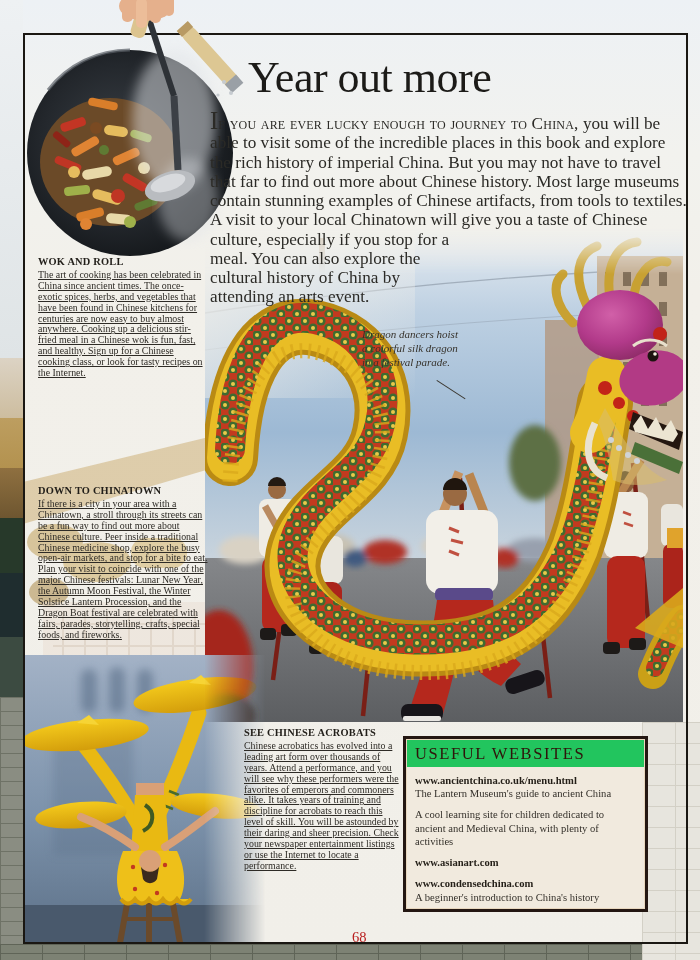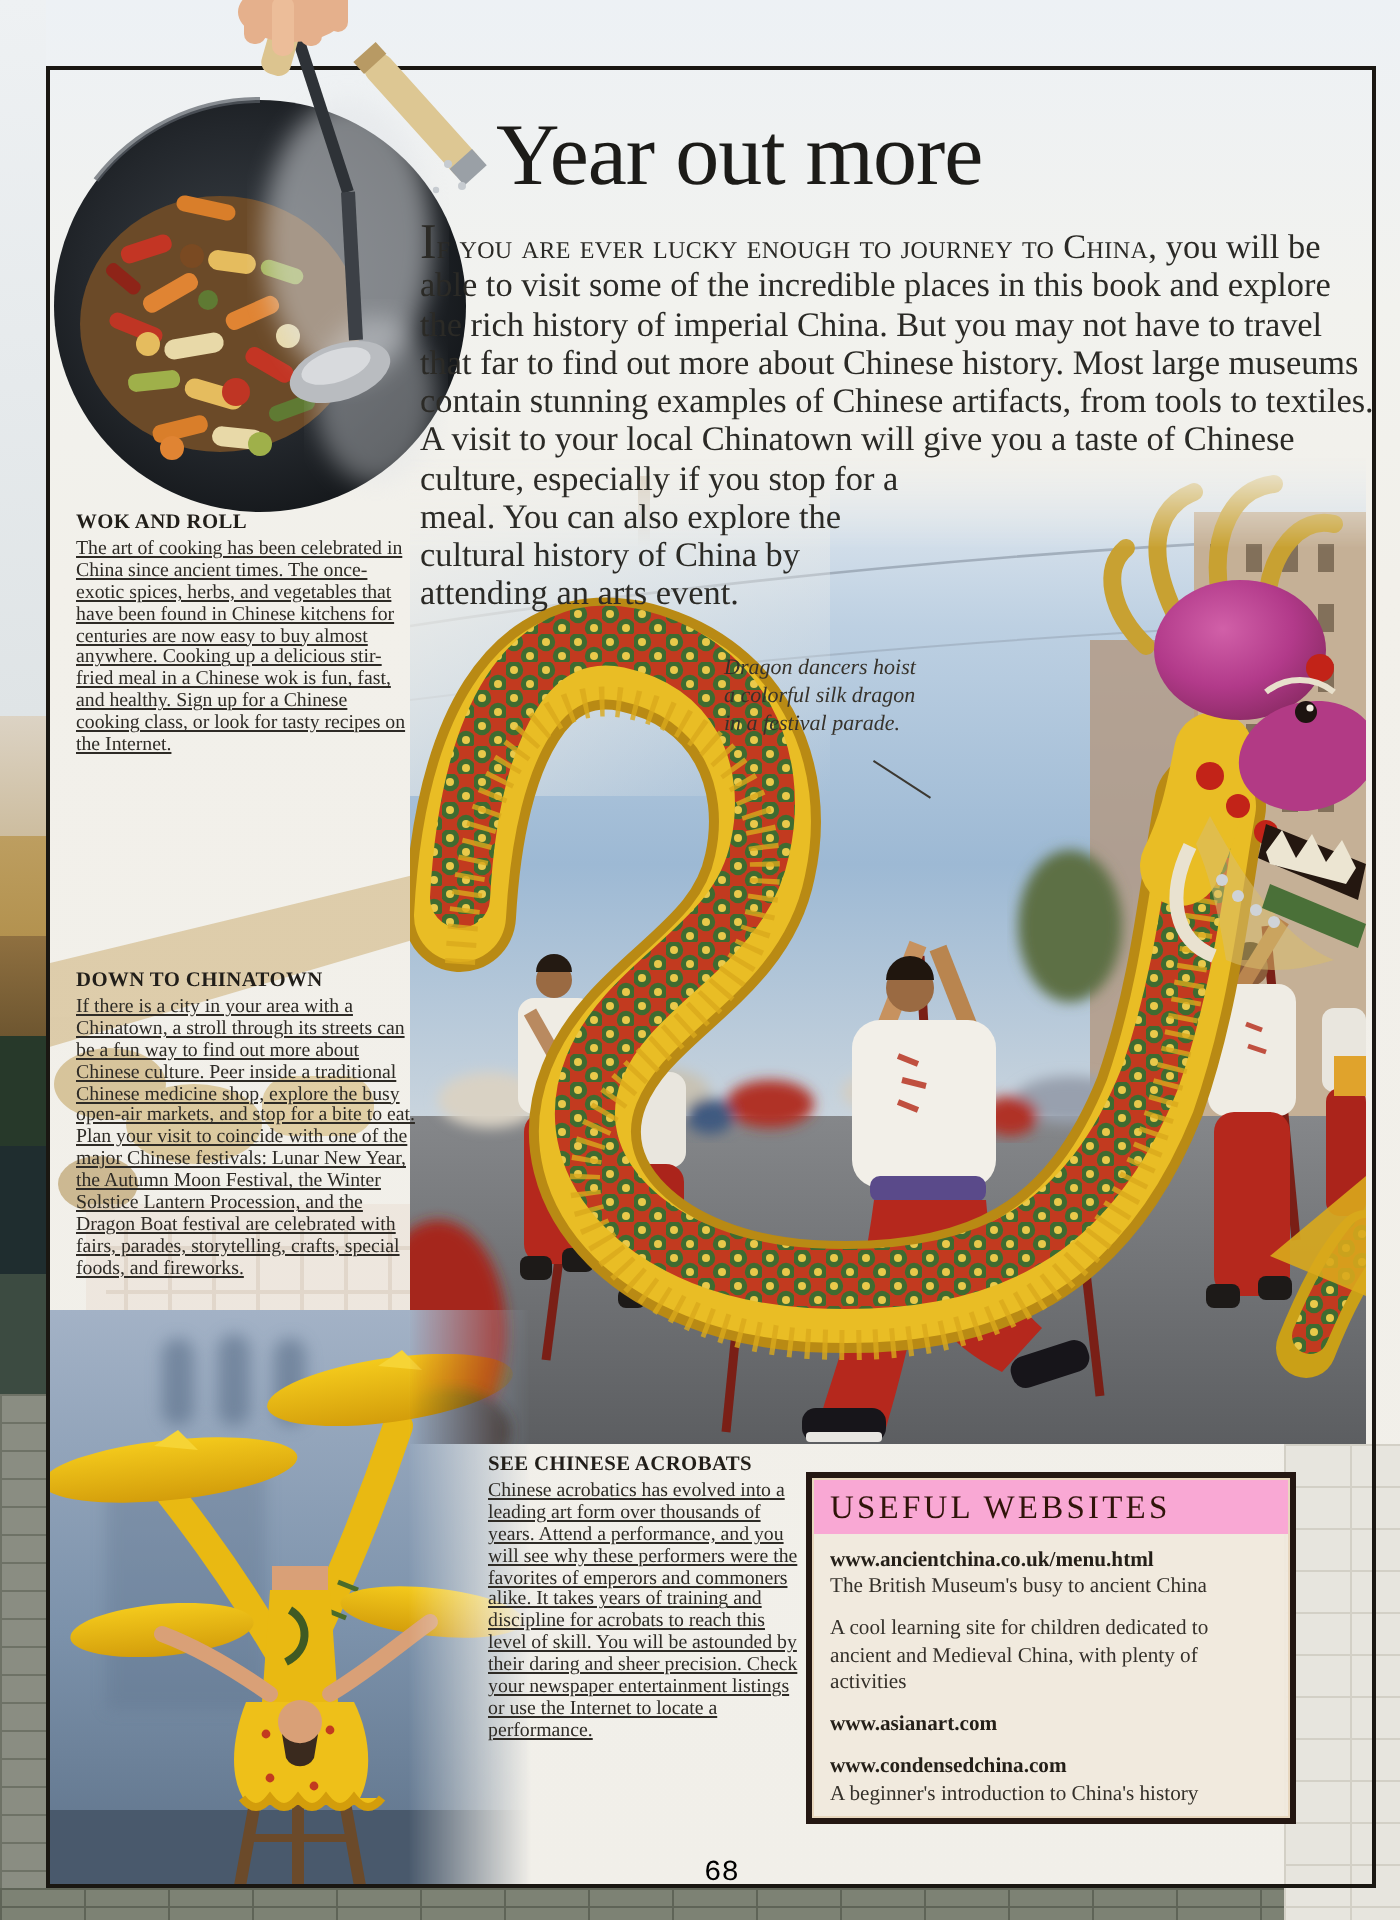--- a/index.html
+++ b/index.html
@@ -48,27 +48,27 @@
   .lead-init{font-size:25px;line-height:0;}
   .lead{font-variant:small-caps;letter-spacing:.2px;}
   .intro-float{float:right;width:238px;height:96px;}
   .side{position:absolute;color:#2e2b26;}
   .side h3{margin:0 0 3px 0;font-size:10.4px;font-weight:bold;letter-spacing:.2px;color:#211e19;}
   .side p{margin:0;font-size:9.9px;line-height:1.1;text-decoration:underline;}
   .caption{position:absolute;left:362px;top:327px;width:100px;
     font-style:italic;font-size:11px;line-height:1.28;color:#36322b;}
   .caption-leader{position:absolute;left:437px;top:380px;width:34px;height:1px;
     background:#3c3831;transform:rotate(33deg);transform-origin:left top;}
-  .page-num{position:absolute;left:352px;top:929px;font-size:14.5px;color:#000000;font-family:Liberation Mono, monospace;}
+  .page-num{position:absolute;left:352px;top:929px;font-size:14.5px;color:#b91c1c;}
 
   
   .web-box{position:absolute;left:403px;top:736px;width:245px;height:176px;
     border:3px solid #241712;background:rgba(240,233,221,.95);
     box-shadow:inset 0 0 0 1px #e8d7be;}
-  .web-head{height:27px;margin:1px;background:#f9a8d4;
+  .web-head{height:27px;margin:1px;background:#22c55e;
     font-size:16.5px;letter-spacing:1.6px;color:#30140a;
     padding:4px 0 0 8px;font-weight:400;}
   .web-items{padding:6px 10px 0 9px;}
   .web-item{margin-bottom:8px;}
   .web-url{font-size:10.6px;font-weight:bold;color:#241f18;line-height:1.25;}
   .web-desc{font-size:10.6px;color:#34302a;line-height:1.25;}
 </style>
 </head>
 <body>
 
@@ -441,21 +441,21 @@
   </section>
 
   <div class="caption">Dragon dancers hoist a colorful silk dragon in a festival parade.</div>
   <div class="caption-leader"></div>
 
   <aside class="web-box">
     <div class="web-head">USEFUL WEBSITES</div>
     <div class="web-items">
       <div class="web-item">
         <div class="web-url">www.ancientchina.co.uk/menu.html</div>
-        <div class="web-desc">The British Museum's busy to ancient China</div>
+        <div class="web-desc">The Lantern Museum's guide to ancient China</div>
       </div>
       <div class="web-item">
         <div class="web-desc">A cool learning site for children dedicated to ancient and Medieval China, with plenty of activities</div>
       </div>
       <div class="web-item">
         <div class="web-url">www.asianart.com</div>
       </div>
       <div class="web-item">
         <div class="web-url">www.condensedchina.com</div>
         <div class="web-desc">A beginner's introduction to China's history</div>

